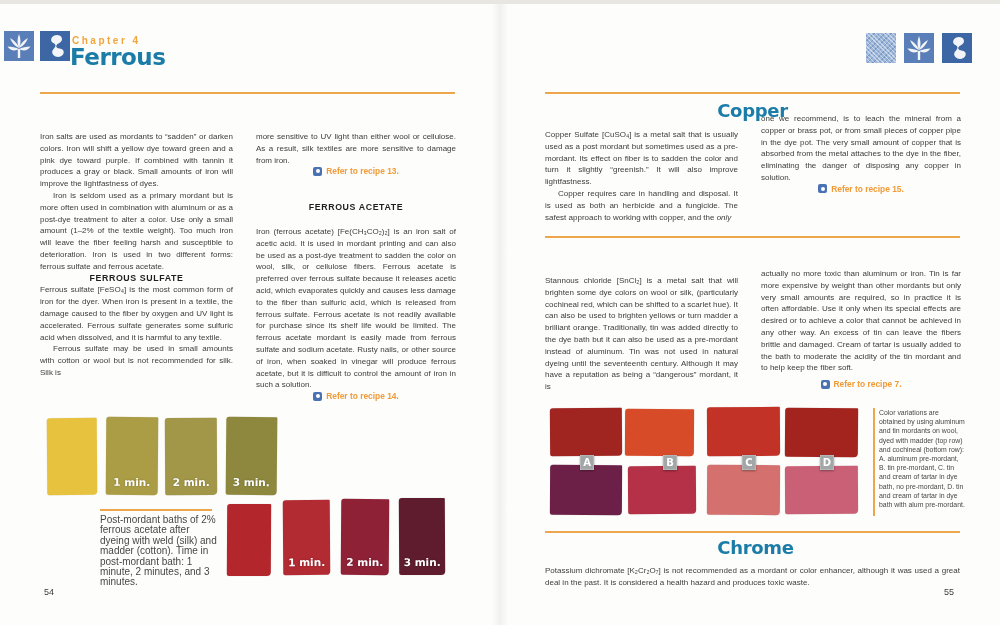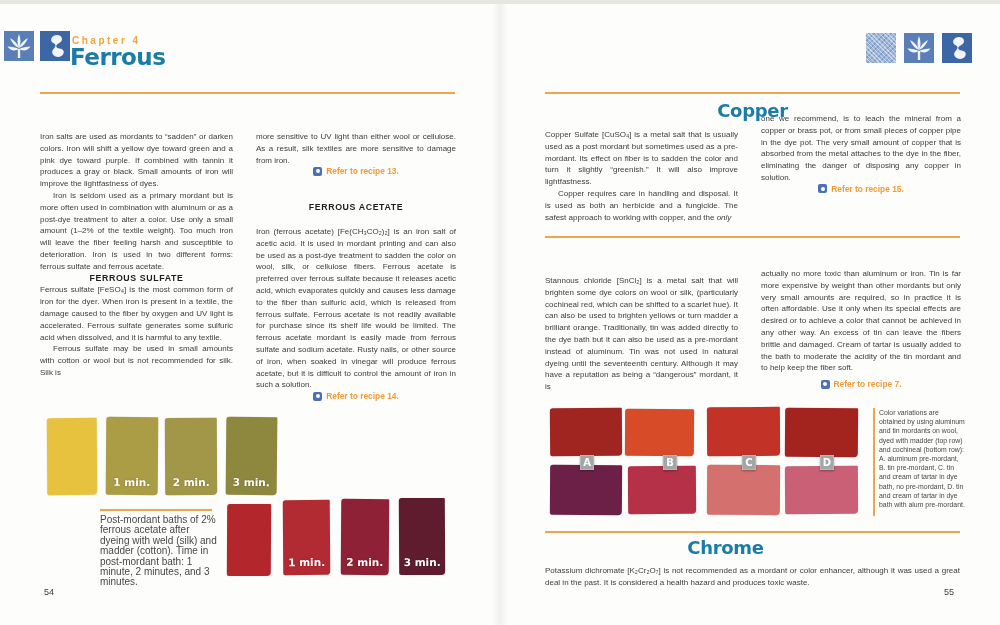--- a/index.html
+++ b/index.html
@@ -203,19 +203,19 @@
 
   <div class="swatch" style="left: 550px; top: 461px; width: 72px; height: 50px; transform: rotate(0.3deg); background: rgb(109, 32, 71);"></div>
   <div class="swatch" style="left: 628px; top: 462px; width: 68px; height: 48px; transform: rotate(-0.4deg); background: rgb(180, 49, 71);"></div>
   <div class="swatch" style="left: 707px; top: 461px; width: 73px; height: 50px; transform: rotate(0.3deg); background: rgb(212, 113, 111);"></div>
   <div class="swatch" style="left: 785px; top: 462px; width: 73px; height: 48px; transform: rotate(-0.3deg); background: rgb(201, 96, 118);"></div>
 
   <div class="vrule" style="left:873px; top:404px; height:108px;"></div>
   <div class="caption caption-sm" style="left:879px; top:404px; width:88px;">Color variations are obtained by using aluminum and tin mordants on wool, dyed with madder (top row) and cochineal (bottom row): A. aluminum pre-mordant, B. tin pre-mordant, C. tin and cream of tartar in dye bath, no pre-mordant, D. tin and cream of tartar in dye bath with alum pre-mordant.</div>
 
   <div class="rule" style="left:545px; top:527px; width:415px;"></div>
-  <div class="section-title" style="left:518px; top:533px;">Chrome</div>
+  <div class="section-title" style="left:548px; top:533px;">Chrome</div>
   <div class="col" style="left:545px; top:561px; width:415px;">
     <p>Potassium dichromate [K₂Cr₂O₇] is not recommended as a mordant or color enhancer, although it was used a great deal in the past. It is considered a health hazard and produces toxic waste.</p>
   </div>
 
   <div class="pagenum" style="left:944px; top:583px;">55</div>
 </div>
 
 </body></html>

